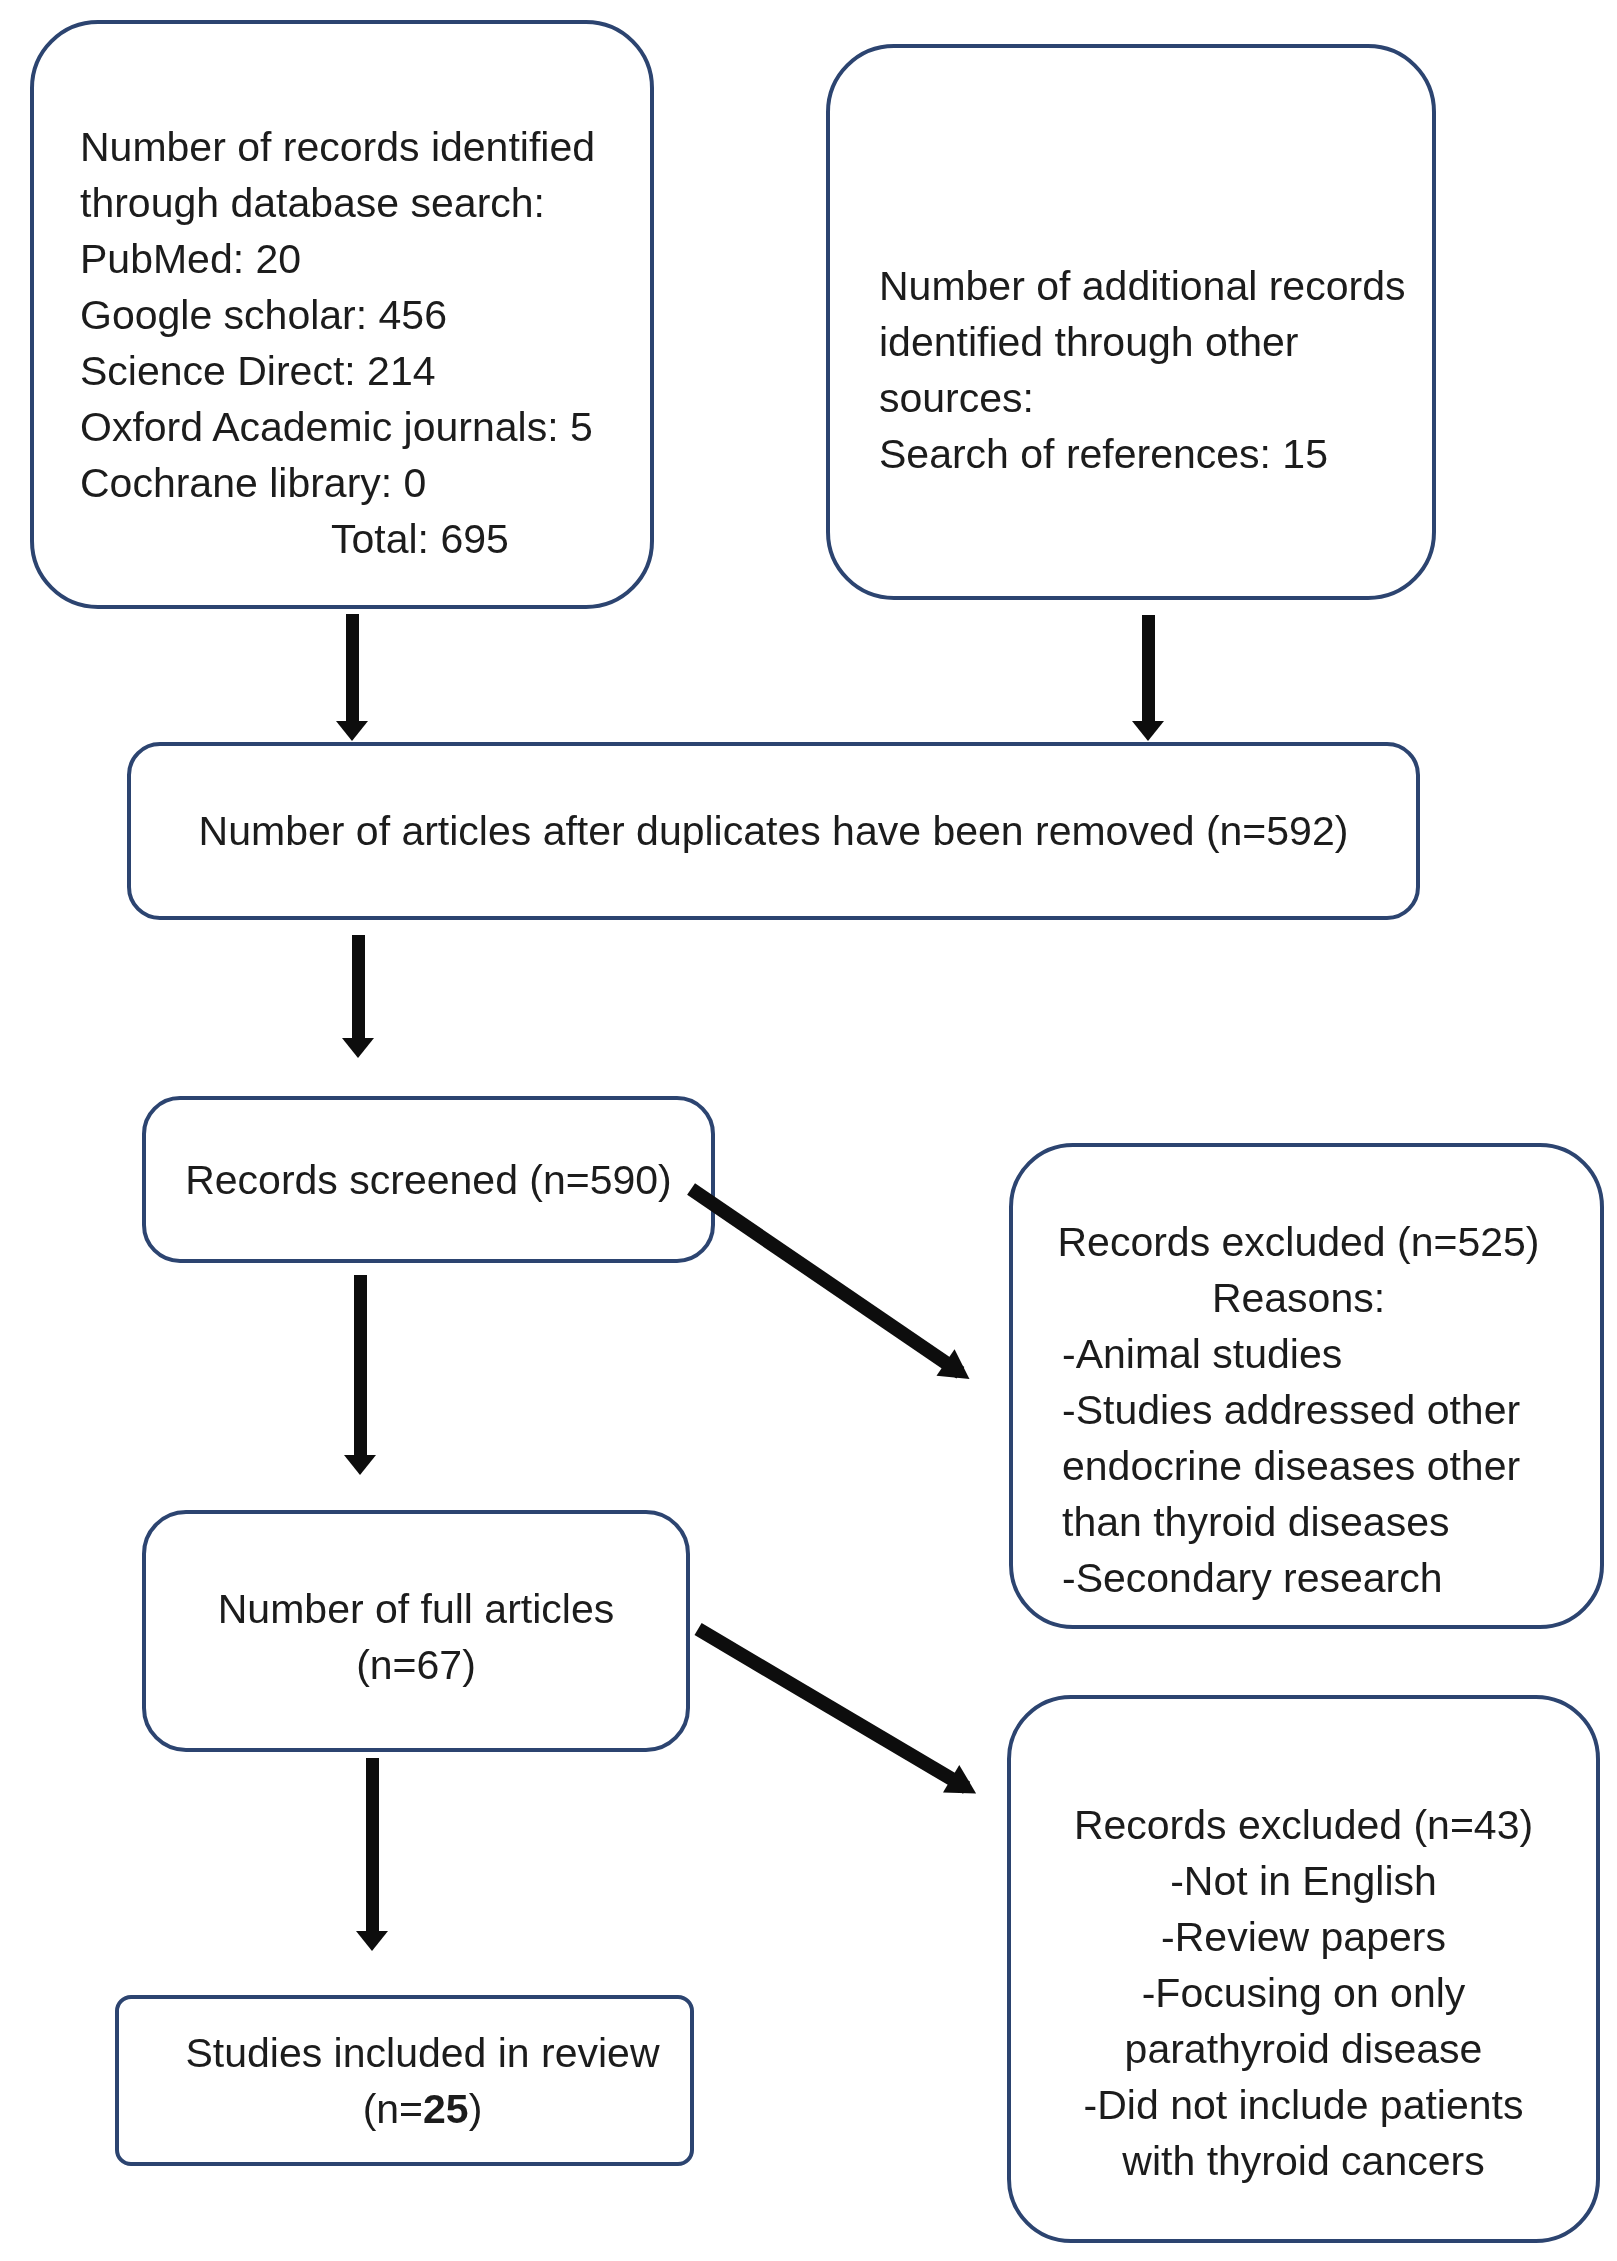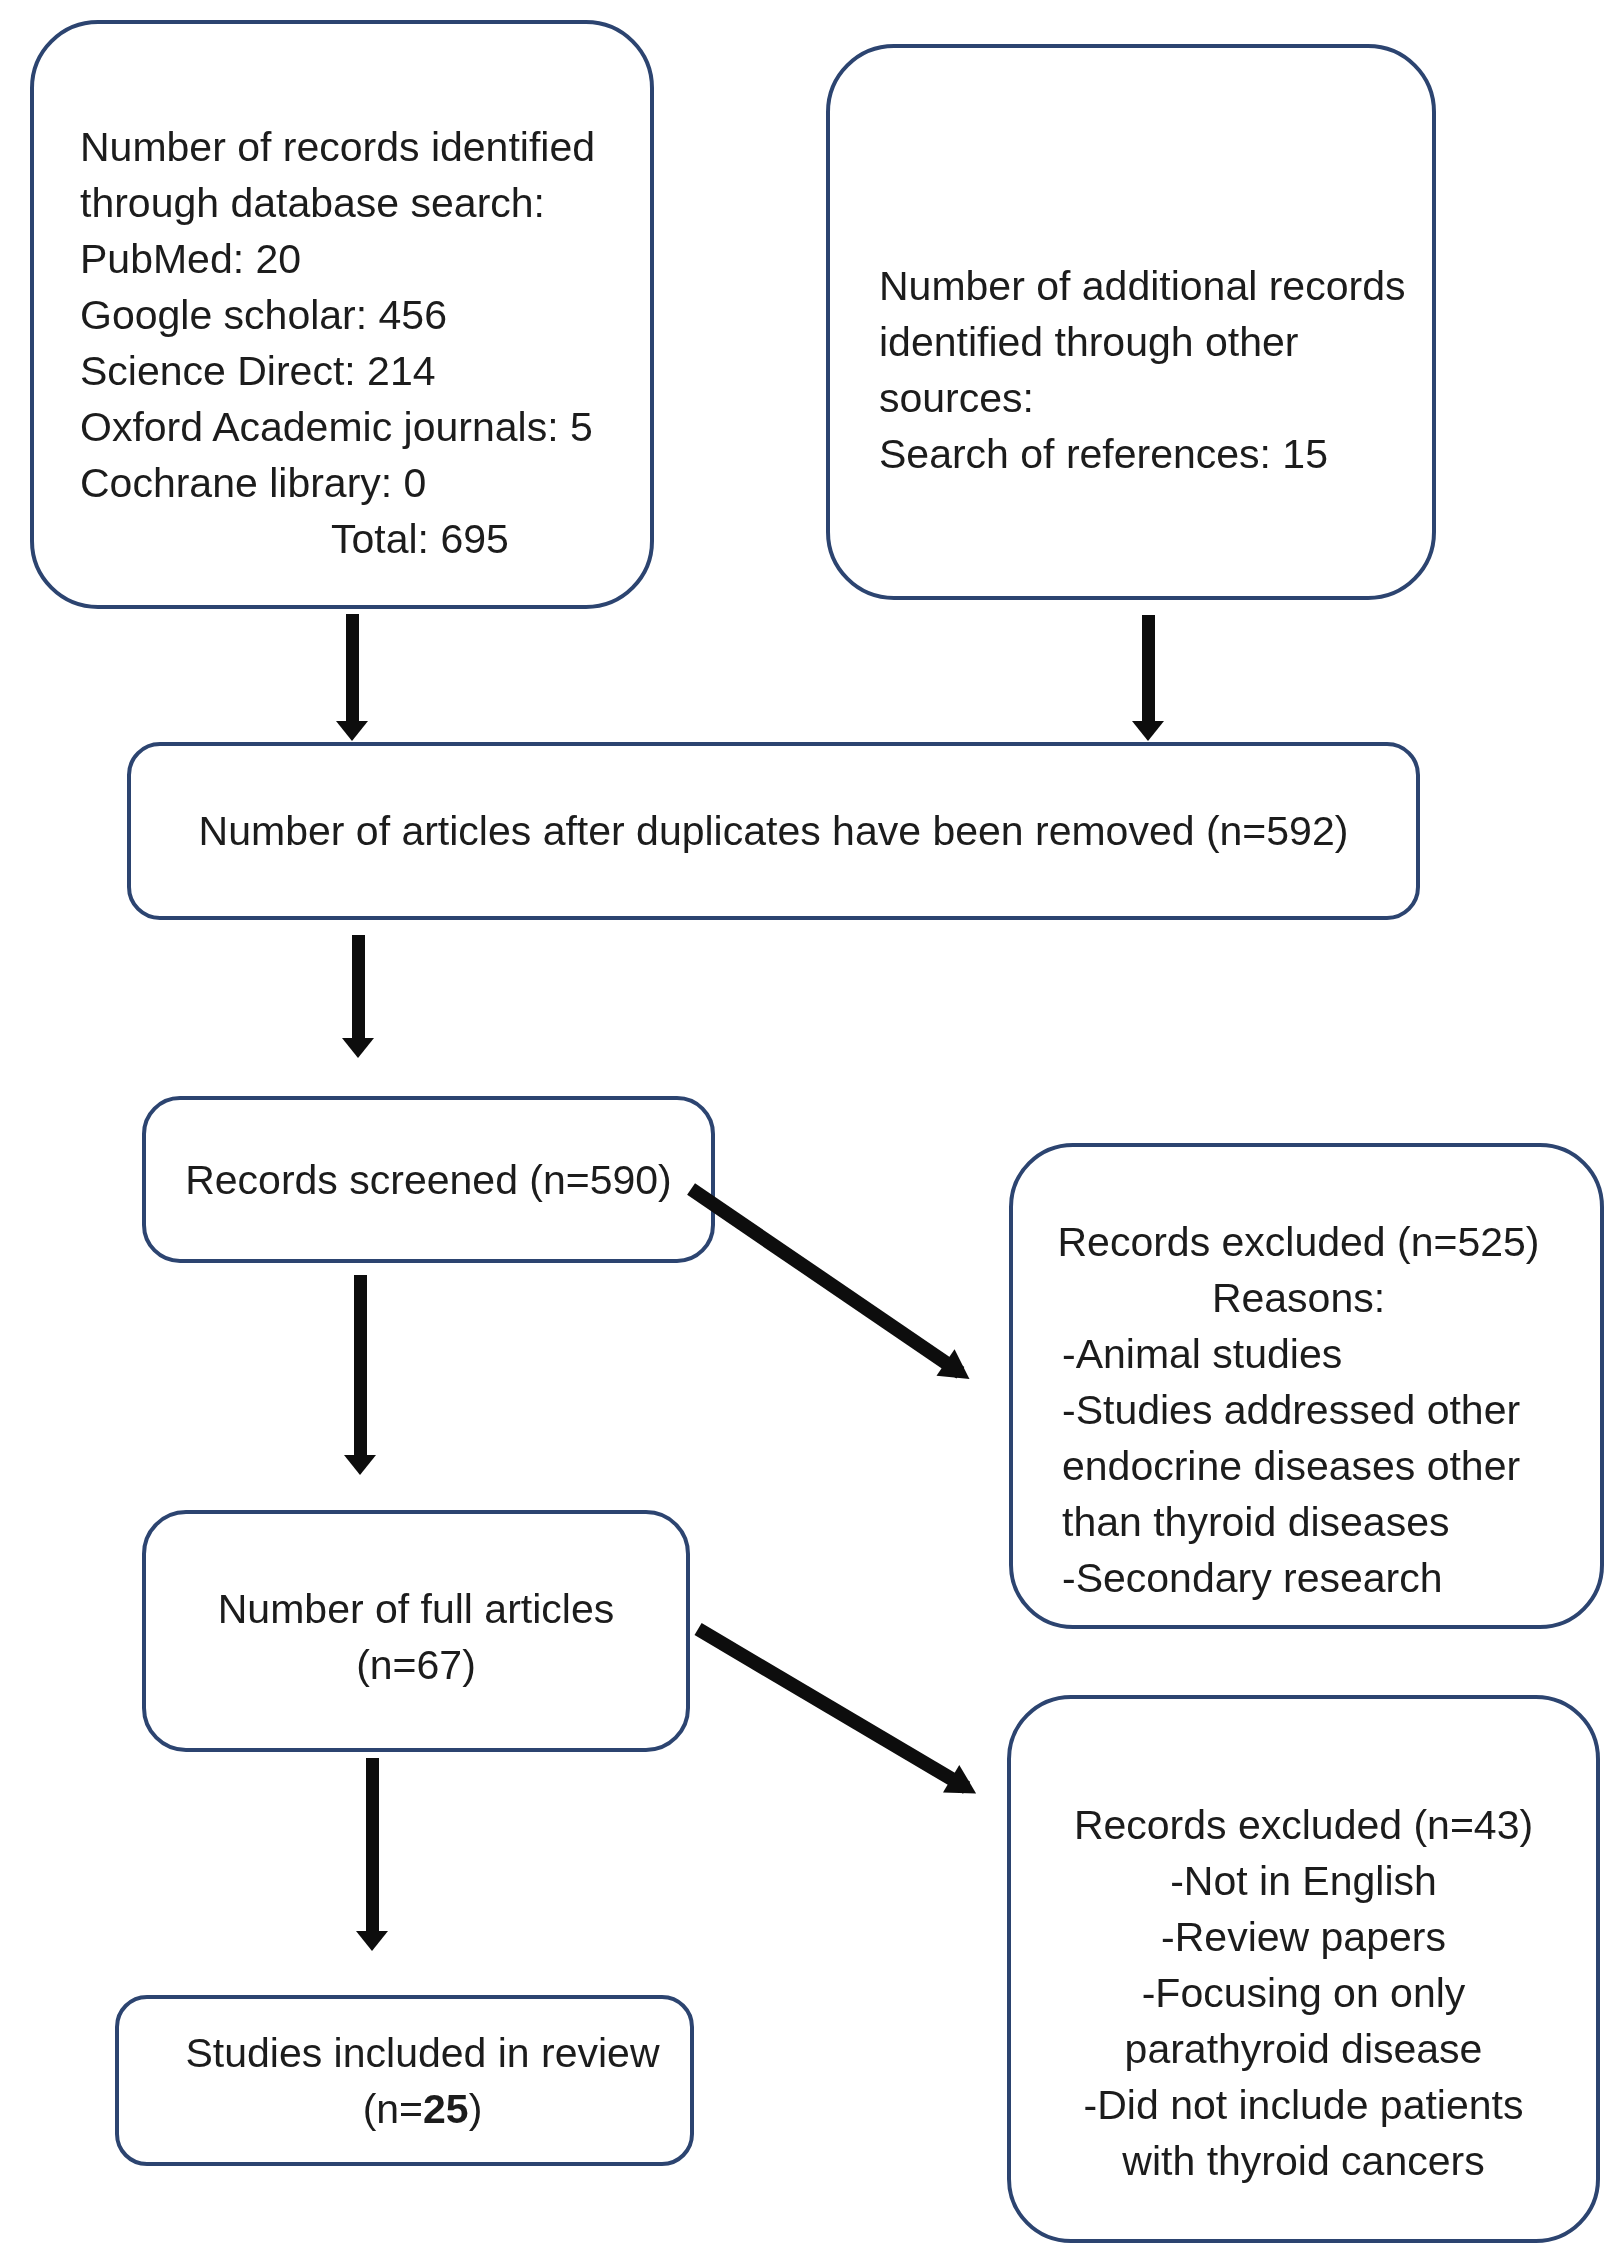--- a/index.html
+++ b/index.html
@@ -69,21 +69,21 @@
   }
 
   .box-excl2 {
     left: 1007px; top: 1695px; width: 593px; height: 548px;
     border-radius: 64px;
     padding: 56px 8px 8px 8px;
   }
 
   .box-incl {
     left: 115px; top: 1995px; width: 579px; height: 171px;
-    border-radius: 32px;
+    border-radius: 16px;
     padding-left: 36px;
   }
   .box-incl b { font-weight: bold; }
 
   
   .arrow-v { position: absolute; width: 32px; }
   .arrow-v::before {
     content: "";
     position: absolute;
     left: 9.5px; right: 9.5px; top: 0; bottom: 17.5px;

